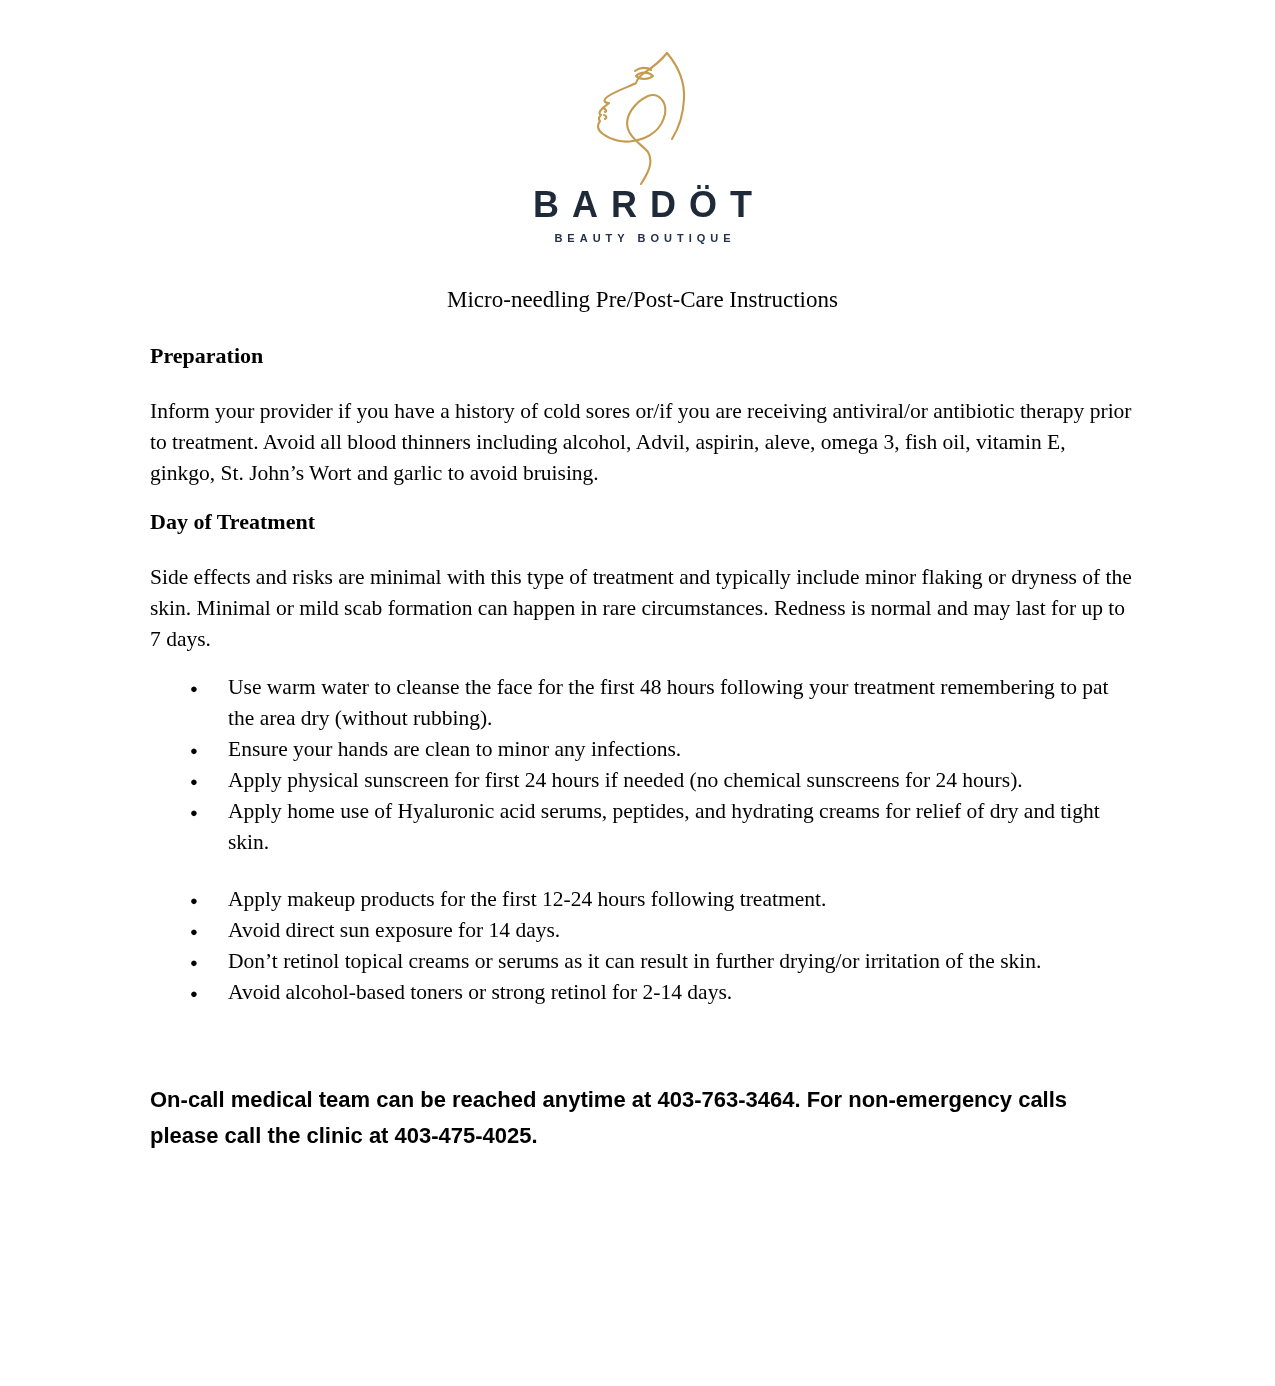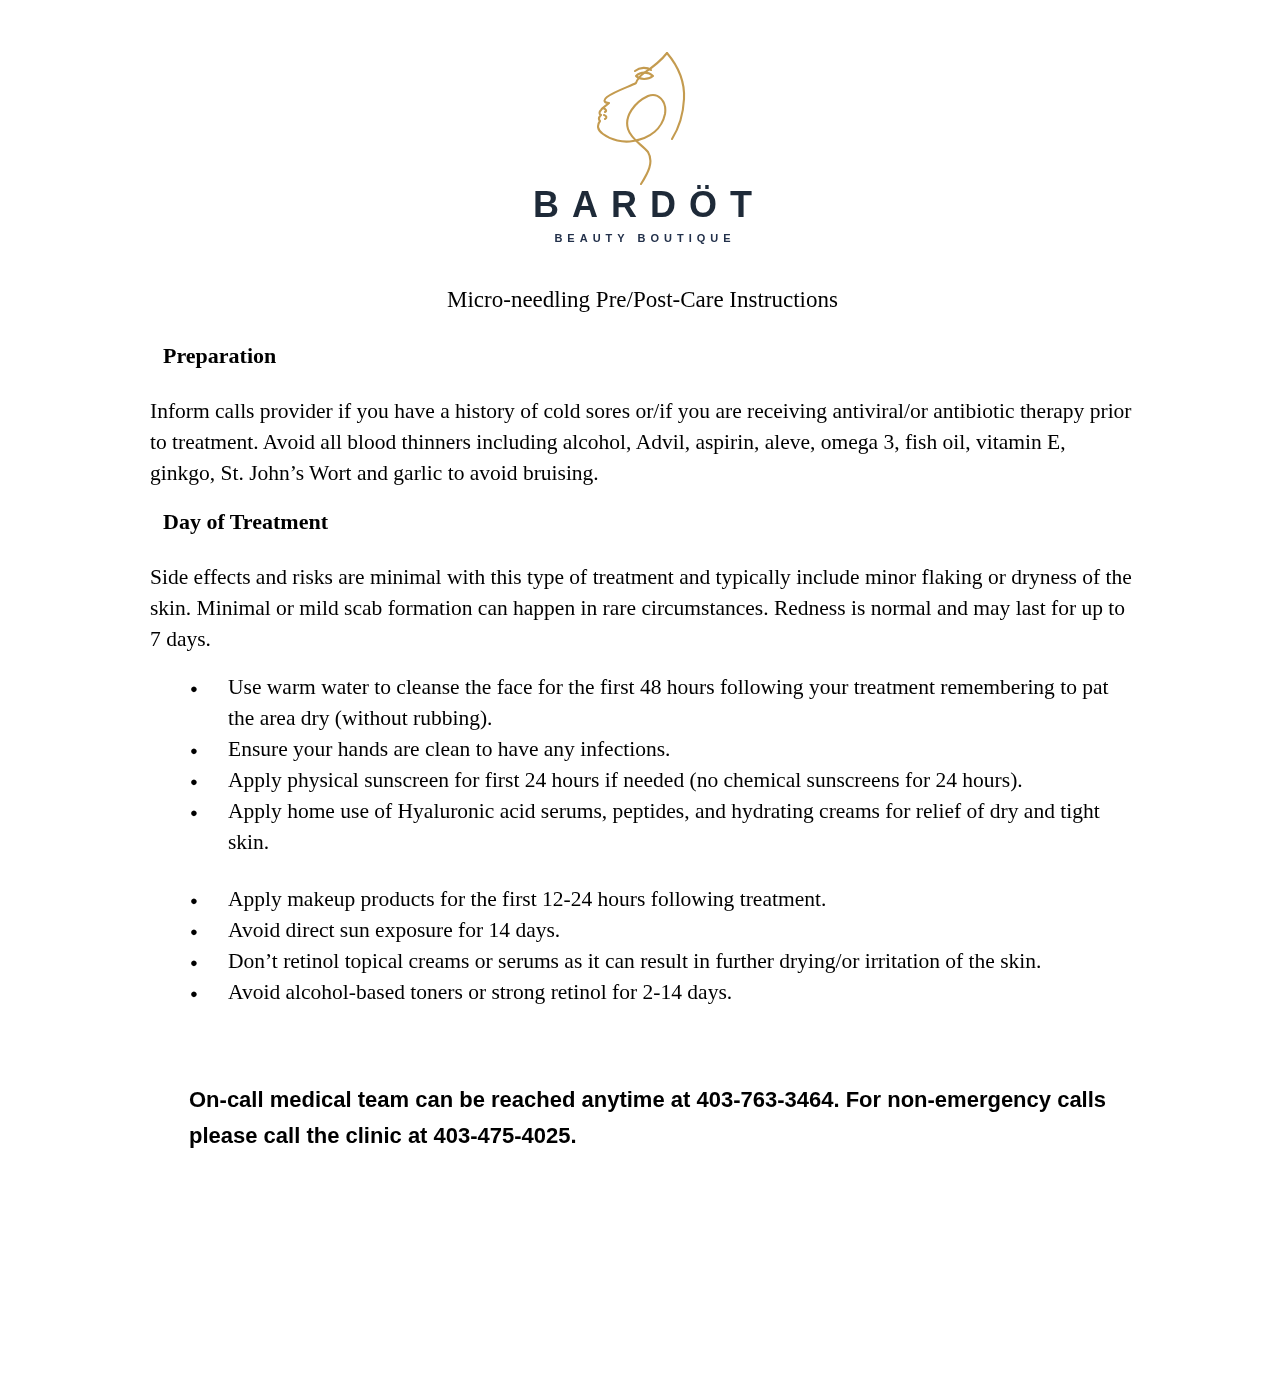--- a/index.html
+++ b/index.html
@@ -44,21 +44,20 @@
     font-weight:400;
     font-size:23px;
     line-height:31px;
     margin-bottom:25px;
   }
   h2.sec-heading {
     font-size:22px;
     font-weight:700;
     line-height:31px;
     margin-bottom:25px;
-    margin-left:13px;
   }
   p.body-text {
     font-size:21.5px;
     line-height:31px;
     margin-bottom:17px;
   }
   ul.bullet-list {
     list-style:none;
     margin:4px 0 26px 0;
     padding-left:78px;
@@ -75,21 +74,20 @@
   }
   ul.dont-list { margin-bottom:0; }
   .footer-note {
     margin-top:74px;
     font-family:"Liberation Sans","DejaVu Sans",sans-serif;
     font-weight:700;
     font-size:22px;
     line-height:36px;
     max-width:945px;
     color:#000000;
-    margin-left:39px;
   }
 </style>
 </head>
 <body>
 
 <div class="page">
 
   <div class="logo-block">
     <svg class="logo-face" viewBox="0 0 160 140" fill="none" xmlns="http://www.w3.org/2000/svg">
       <g stroke="#c49b4f" stroke-width="2.1" fill="none" stroke-linecap="round" stroke-linejoin="round">
@@ -112,28 +110,28 @@
         <path d="M40 63 C43 64 44 66 42 67 M41 70 C44 71 44 73 42 74"></path>
       </g>
     </svg>
     <div class="brand-name">BARDÖT</div>
     <div class="brand-tagline">BEAUTY BOUTIQUE</div>
   </div>
 
   <div class="doc-title">Micro-needling Pre/Post-Care Instructions</div>
 
   <h2 class="sec-heading">Preparation</h2>
-  <p class="body-text">Inform calls provider if you have a history of cold sores or/if you are receiving antiviral/or antibiotic therapy prior to treatment. Avoid all blood thinners including alcohol, Advil, aspirin, aleve, omega 3, fish oil, vitamin E, ginkgo, St. John’s Wort and garlic to avoid bruising.</p>
+  <p class="body-text">Inform your provider if you have a history of cold sores or/if you are receiving antiviral/or antibiotic therapy prior to treatment. Avoid all blood thinners including alcohol, Advil, aspirin, aleve, omega 3, fish oil, vitamin E, ginkgo, St. John’s Wort and garlic to avoid bruising.</p>
 
   <h2 class="sec-heading">Day of Treatment</h2>
   <p class="body-text">Side effects and risks are minimal with this type of treatment and typically include minor flaking or dryness of the skin. Minimal or mild scab formation can happen in rare circumstances. Redness is normal and may last for up to 7 days.</p>
 
   <ul class="bullet-list do-list">
     <li>Use warm water to cleanse the face for the first 48 hours following your treatment remembering to pat the area dry (without rubbing).</li>
-    <li>Ensure your hands are clean to have any infections.</li>
+    <li>Ensure your hands are clean to minor any infections.</li>
     <li>Apply physical sunscreen for first 24 hours if needed (no chemical sunscreens for 24 hours).</li>
     <li>Apply home use of Hyaluronic acid serums, peptides, and hydrating creams for relief of dry and tight skin.</li>
   </ul>
 
   <ul class="bullet-list dont-list">
     <li>Apply makeup products for the first 12-24 hours following treatment.</li>
     <li>Avoid direct sun exposure for 14 days.</li>
     <li>Don’t retinol topical creams or serums as it can result in further drying/or irritation of the skin.</li>
     <li>Avoid alcohol-based toners or strong retinol for 2-14 days.</li>
   </ul>

